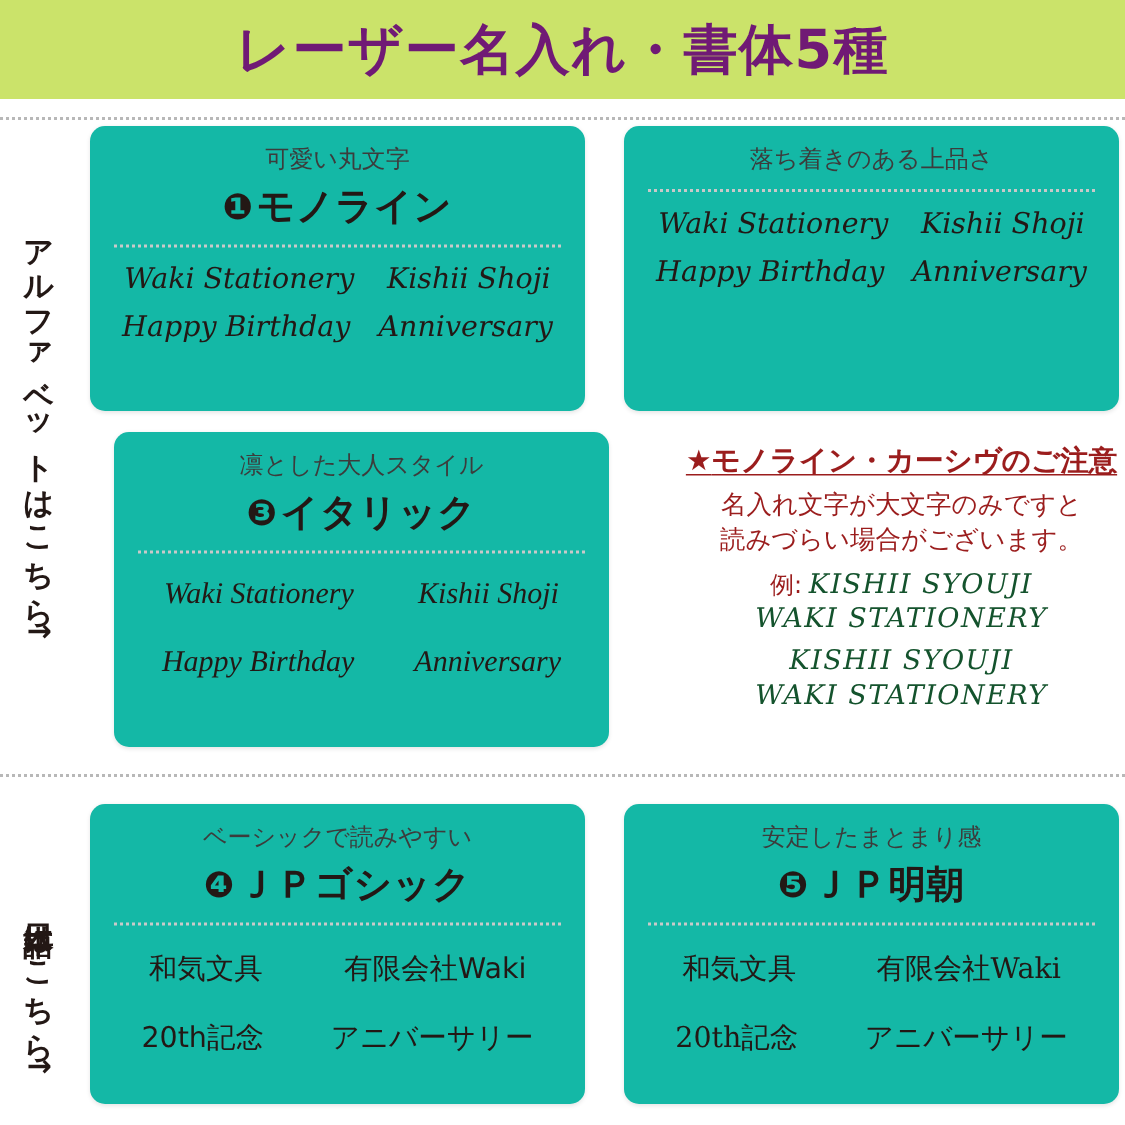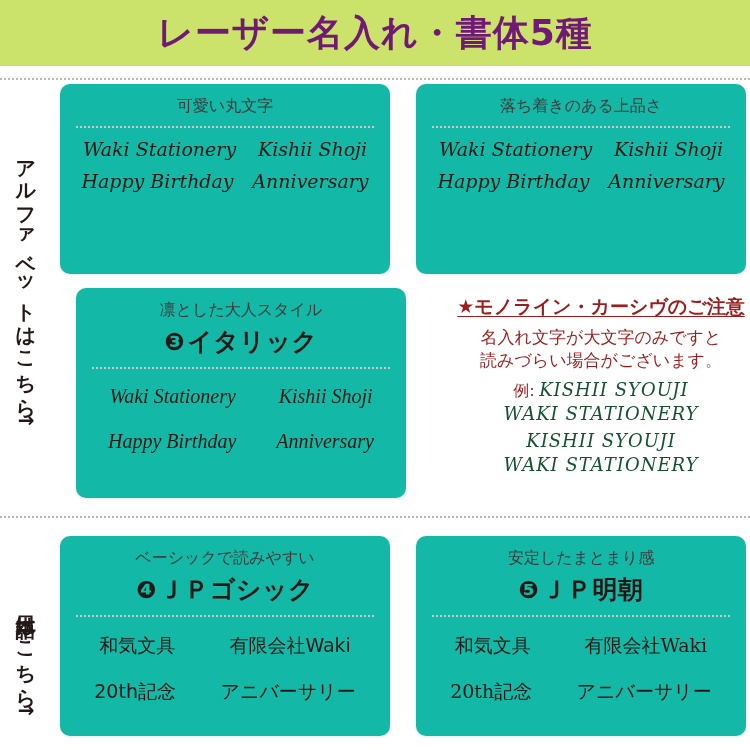--- a/index.html
+++ b/index.html
@@ -231,20 +231,23 @@
       <span class="ch" style="writing-mode:vertical-rl; text-orientation:upright; letter-spacing:1px;">アルファベットはこちら→</span>
     </div>
     <div class="side-label side-jp">
       <span class="ch" style="writing-mode:vertical-rl; text-orientation:upright; letter-spacing:1px;">日本語はこちら→</span>
     </div>
 
     <div class="grid">
 
       <div class="card c1">
         <div class="card-sub">可愛い丸文字</div>
+        <div class="card-title">
+          <span class="num">❶</span><span>モノライン</span>
+        </div>
         <div class="card-rule"></div>
         <div class="samples">
           <div class="sample-row">
             <span class="sample fs-mono">Waki Stationery</span>
             <span class="sample fs-mono">Kishii Shoji</span>
           </div>
           <div class="sample-row">
             <span class="sample fs-mono">Happy Birthday</span>
             <span class="sample fs-mono">Anniversary</span>
           </div>

